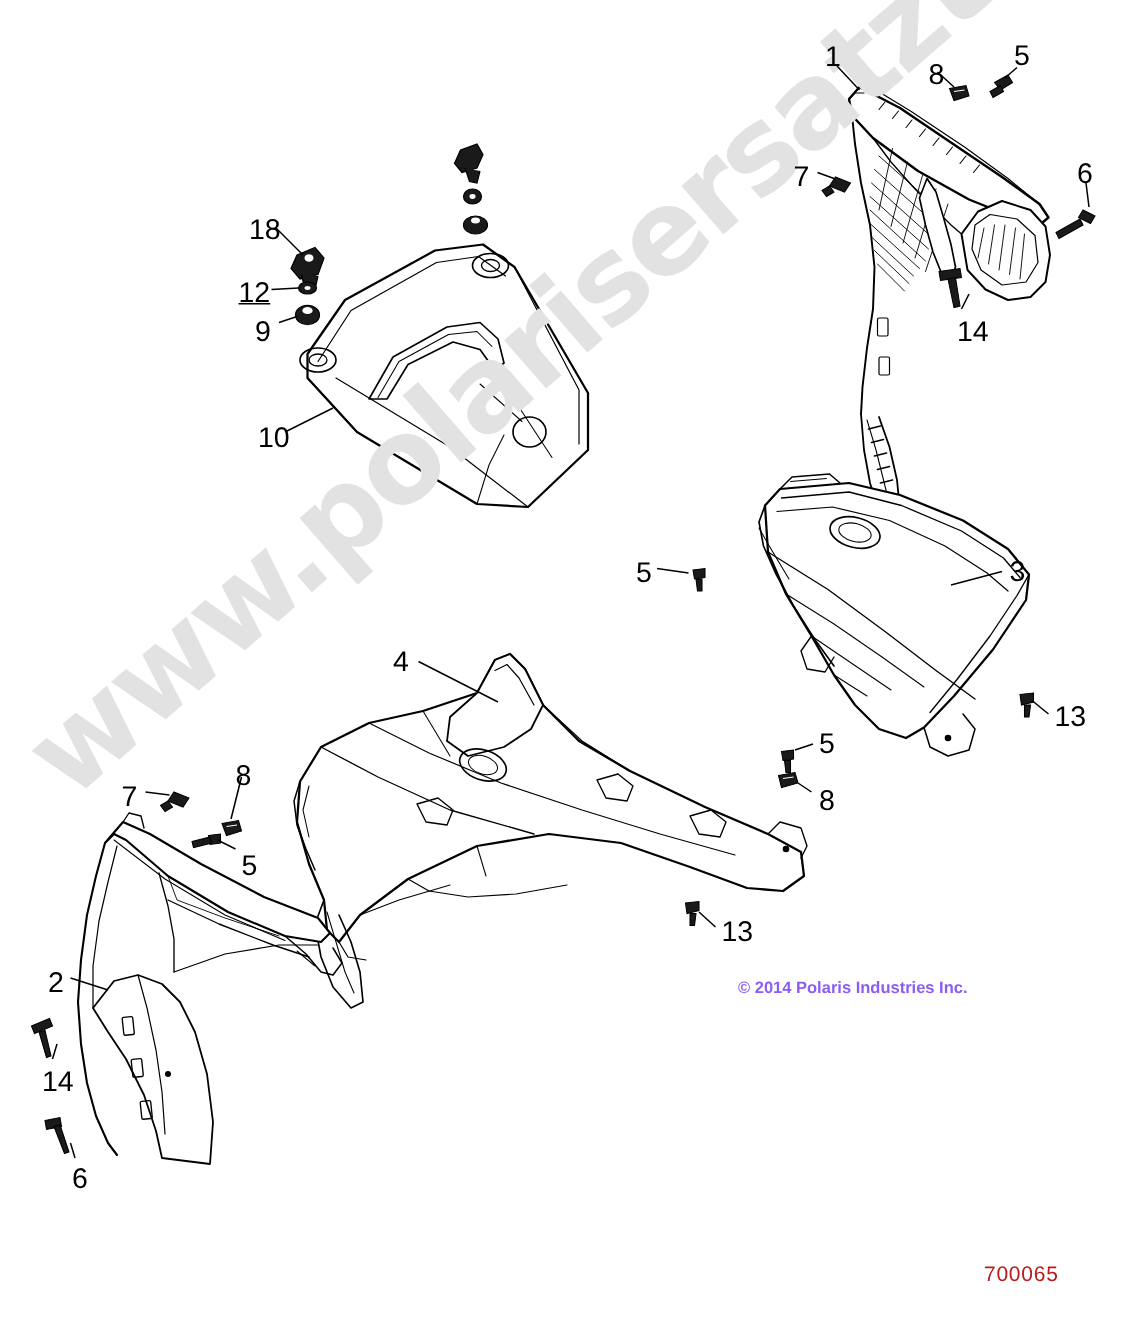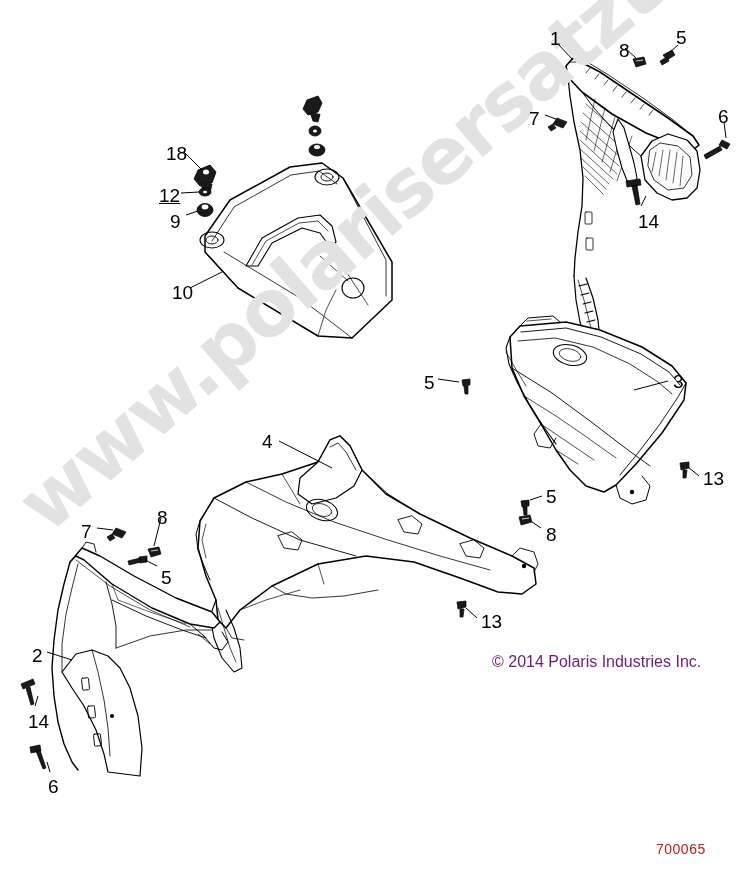--- a/index.html
+++ b/index.html
@@ -58,24 +58,25 @@
     color: #000000;
     line-height: 1;
     z-index: 10;
     user-select: none;
   }
   
   #copyright {
     position: absolute;
     left: 492px;
     top: 653px;
-    font-size: 16px;
-    color: #701a75;
+    font-size: 11px;
+    color: #8b5cf6;
     white-space: nowrap;
     z-index: 10;
+    font-weight: bold;
   }
   #diagram-number {
     position: absolute;
     left: 656px;
     top: 841px;
     font-size: 14px;
     color: #b91c1c;
     letter-spacing: 0.5px;
     z-index: 10;
   }

